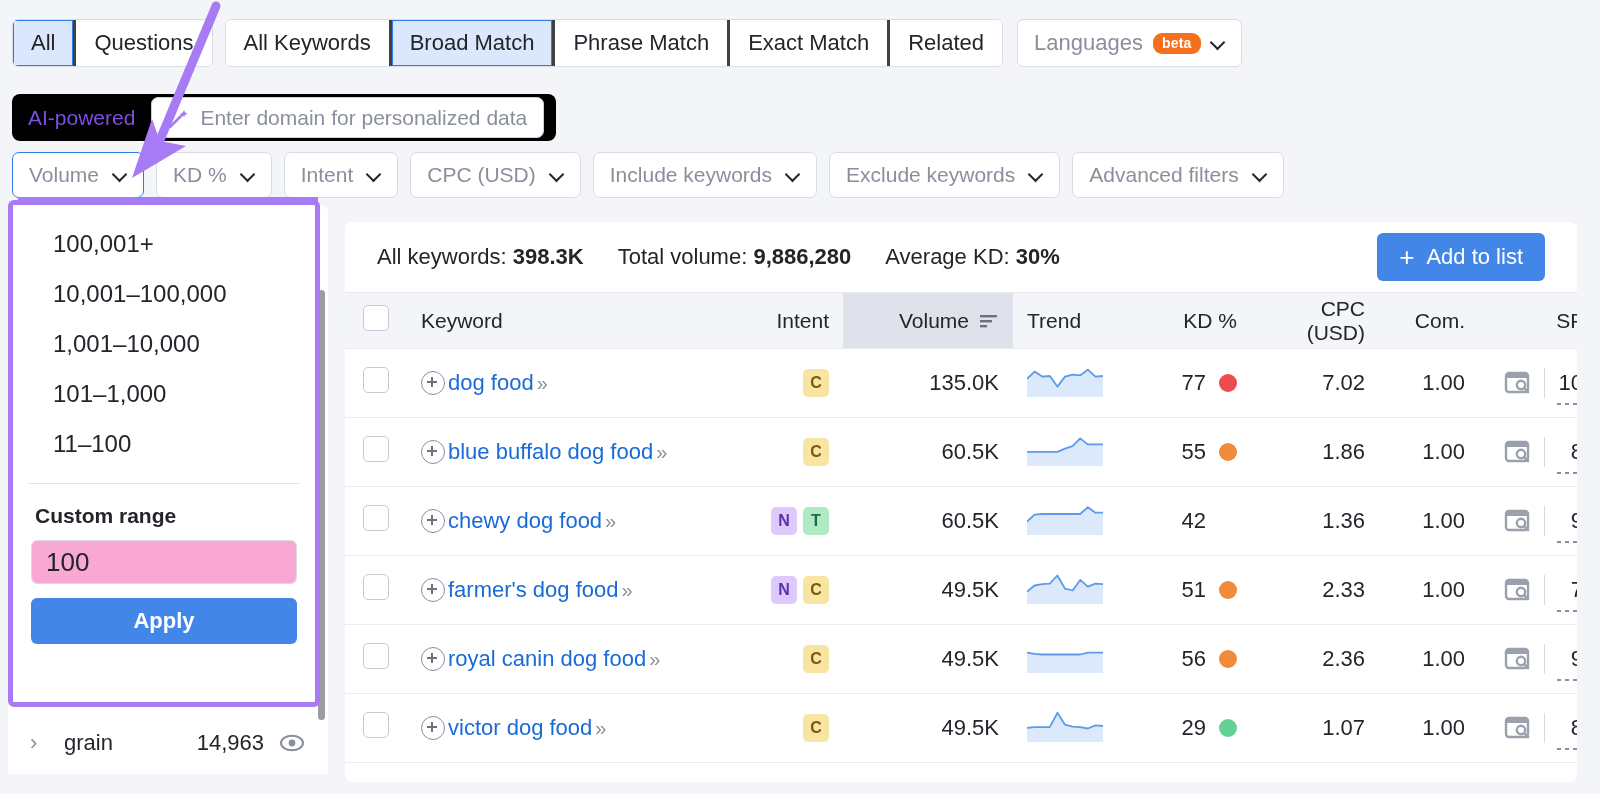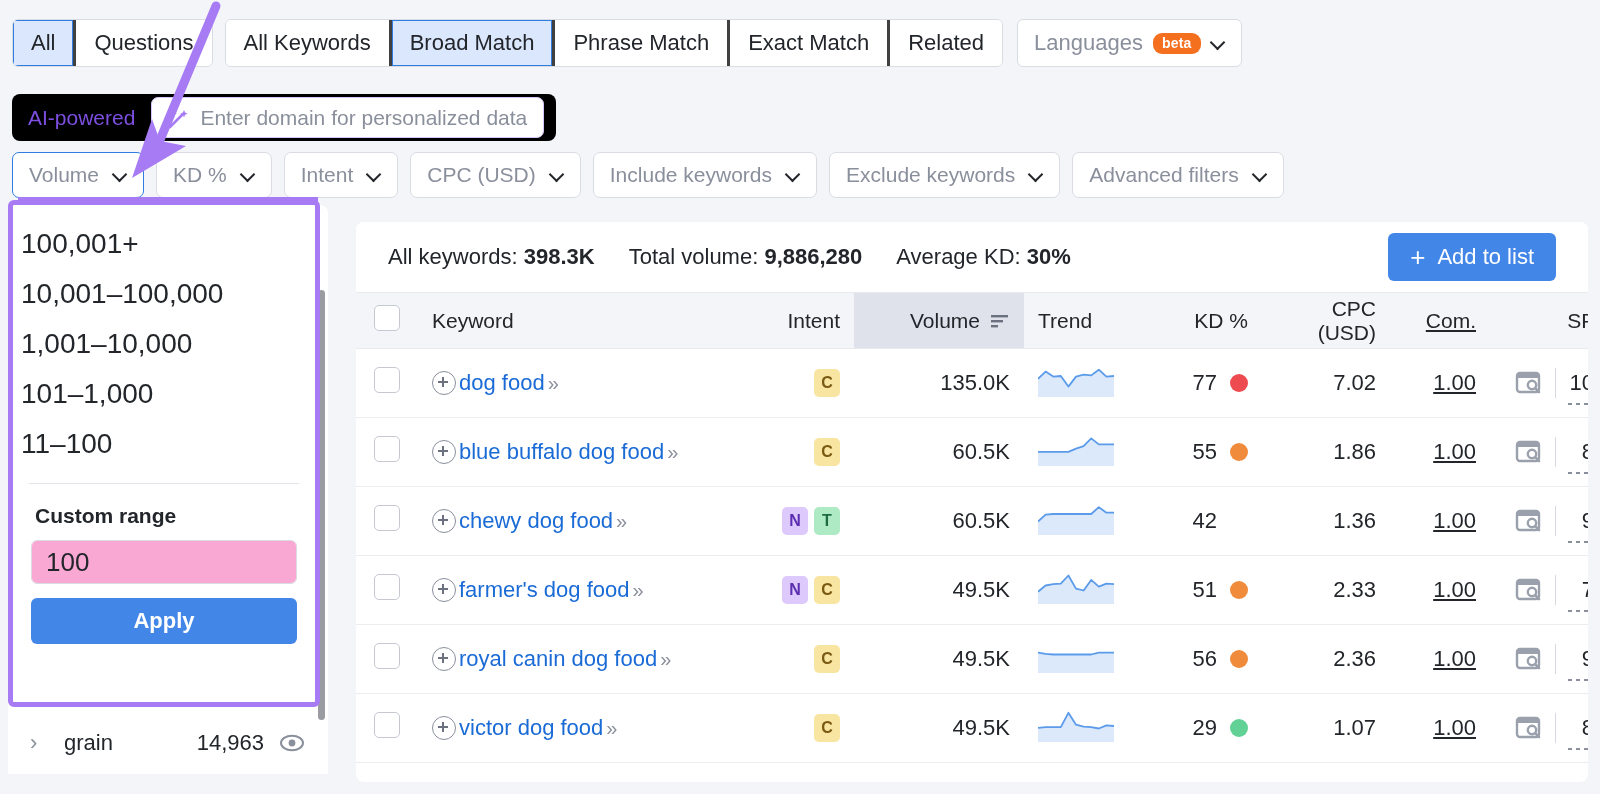--- a/index.html
+++ b/index.html
@@ -84,21 +84,21 @@
   
   .dropdown-wrap {
     position: absolute; left: 8px; top: 200px;
     width: 312px; height: 507px;
     border: 5px solid #a77bf3; border-radius: 6px;
     background: #fff; z-index: 30;
   }
   .dd-list { padding: 14px 0 6px; }
   .dd-item {
     height: 50px; display: flex; align-items: center;
-    padding: 0 8px; font-size: 28px; color: #22252a; cursor: pointer;
+    padding: 0 40px; font-size: 24px; color: #22252a; cursor: pointer;
   }
   .dd-sep { height: 1px; background: #e3e5ea; margin: 8px 16px 0; }
   .dd-custom-title {
     font-size: 21px; font-weight: bold; color: #22252a;
     padding: 20px 22px 12px;
   }
   .range-row {
     display: flex; margin: 0 18px; height: 44px;
     border: 1px solid #dadce4; border-radius: 6px; overflow: hidden;
   }
@@ -126,21 +126,21 @@
     position: absolute; left: 8px; top: 712px; width: 320px; height: 62px;
     background: #fff; display: flex; align-items: center;
     padding: 0 22px; z-index: 11;
   }
   .grain-arrow { font-size: 22px; color: #8a8f9c; width: 34px; }
   .grain-name { font-size: 22px; color: #22252a; flex: 1; }
   .grain-num { font-size: 22px; color: #22252a; margin-right: 14px; }
 
   
   .table-card {
-    position: absolute; left: 356px; top: 222px;
+    position: absolute; left: 345px; top: 222px;
     width: 1232px; height: 560px;
     background: #fff; border-radius: 8px; overflow: hidden;
   }
   .stats-bar {
     height: 70px; display: flex; align-items: center;
     padding: 0 32px; background: #fff;
   }
   .stat { font-size: 22px; color: #22252a; margin-right: 34px; white-space: nowrap; }
   .stat b { font-weight: bold; }
   .add-btn {
@@ -162,21 +162,21 @@
     height: 69px; font-size: 22px; color: #22252a;
     border-bottom: 1px solid #ebedf1; padding: 0 14px;
   }
   .c-chk { width: 62px; text-align: center; }
   .c-kw  { width: 316px; text-align: left; }
   .c-int { width: 120px; text-align: right; }
   .c-vol { width: 170px; text-align: right; }
   .c-trd { width: 120px; text-align: left; }
   .c-kd  { width: 118px; text-align: right; }
   .c-cpc { width: 128px; text-align: right; }
-  .c-com { width: 100px; text-align: right; text-decoration: underline; }
+  .c-com { width: 100px; text-align: right; }
   .c-sf  { width: 118px; text-align: right; }
 
   .chkbox {
     width: 26px; height: 26px; border: 1.5px solid #c6c9d1;
     border-radius: 5px; background: #fff; display: inline-block; cursor: pointer;
   }
   .kwcell { display: flex; align-items: center; gap: 3px; }
   .plus-circle {
     width: 24px; height: 24px; border-radius: 50%;
     border: 1.8px solid #8a8f9c; position: relative; flex: none; cursor: pointer;

